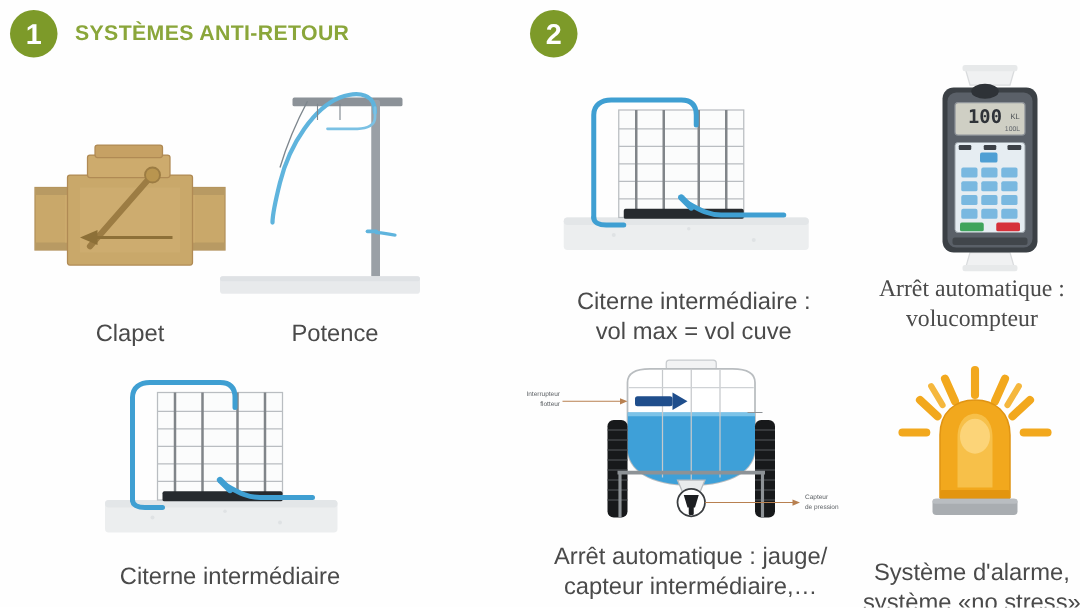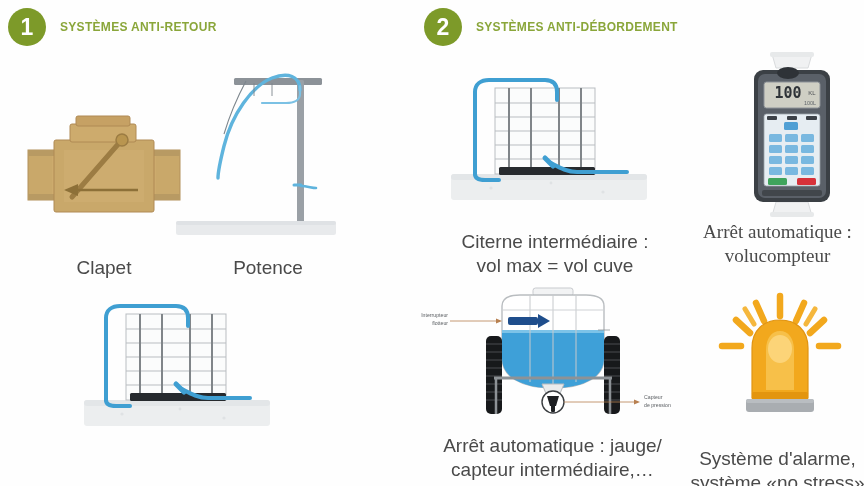--- a/index.html
+++ b/index.html
@@ -41,21 +41,21 @@
     display: flex;
     align-items: center;
     justify-content: center;
     font-size: 23px;
     font-weight: bold;
     line-height: 1;
     flex: none;
   }
   .section-title {
     color: #8aa63a;
-    font-size: 12px;
+    font-size: 17px;
     font-weight: bold;
     letter-spacing: 0.3px;
     white-space: nowrap;
   }
   .caption {
     position: absolute;
     text-align: center;
     font-size: 19px;
     line-height: 1.28;
     color: #4a4a4a;
@@ -70,21 +70,20 @@
 
 <div class="page">
 
   <div class="section-header" id="header-1">
     <div class="badge">1</div>
     <div class="section-title">SYSTÈMES ANTI-RETOUR</div>
   </div>
 
   <div class="section-header" id="header-2">
     <div class="badge">2</div>
-    <div class="section-title">SYSTÈMES ANTI-DÉBORDEMENT</div>
   </div>
 
   <div class="art" style="left:24px; top:112px;">
     <svg width="160" height="125" viewBox="0 0 160 125">
 
       <rect x="4" y="38" width="26" height="50" fill="#c9a86a" stroke="#b2905a" stroke-width="1"></rect>
       <rect x="4" y="38" width="26" height="6" fill="#b89a63"></rect>
       <rect x="4" y="82" width="26" height="6" fill="#b89a63"></rect>
       <rect x="28" y="44" width="14" height="38" fill="#cdab6d"></rect>
 
@@ -163,20 +162,21 @@
 
       <rect x="46" y="97" width="96" height="8" rx="1.5" fill="#262a2e"></rect>
 
       <path d="M22 104 L22 22 C22 14 28 10 36 10 L92 10 C100 10 104 14 104 22 L104 30" fill="none" stroke="#3f9fd2" stroke-width="4" stroke-linecap="round" stroke-linejoin="round"></path>
       <path d="M22 104 C22 108 26 110 32 110 L46 110" fill="none" stroke="#3f9fd2" stroke-width="4" stroke-linecap="round"></path>
 
       <path d="M96 92 C104 96 112 102 124 102 L166 102" fill="none" stroke="#3f9fd2" stroke-width="4" stroke-linecap="round"></path>
       <path d="M92 88 L100 96" stroke="#3f9fd2" stroke-width="5" stroke-linecap="round"></path>
     </svg>
   </div>
+  <div class="caption" style="left:64px; top:450px; width:240px;">Citerne intermédiaire</div>
 
   <div class="art" style="left:446px; top:70px;">
     <svg width="210" height="140" viewBox="0 0 200 140">
       <rect x="0" y="104" width="196" height="26" rx="3" fill="#eceeef"></rect>
       <rect x="0" y="104" width="196" height="6" rx="3" fill="#e3e6e8"></rect>
       <circle cx="40" cy="118" r="1.6" fill="#dfe2e4"></circle>
       <circle cx="100" cy="113" r="1.4" fill="#dfe2e4"></circle>
       <circle cx="152" cy="122" r="1.6" fill="#dfe2e4"></circle>
       <g stroke="#b9bdc1" stroke-width="1">
         <rect x="44" y="18" width="100" height="86" fill="#fbfcfc"></rect>

